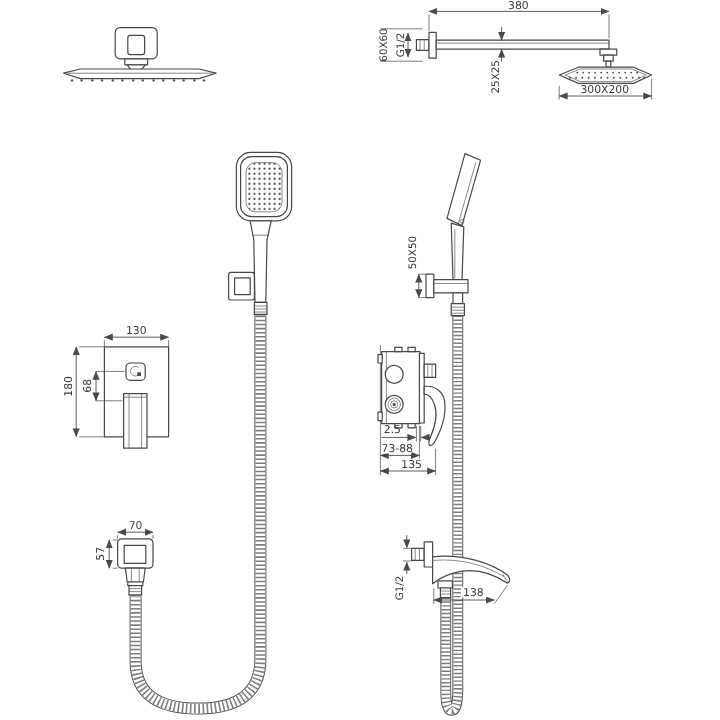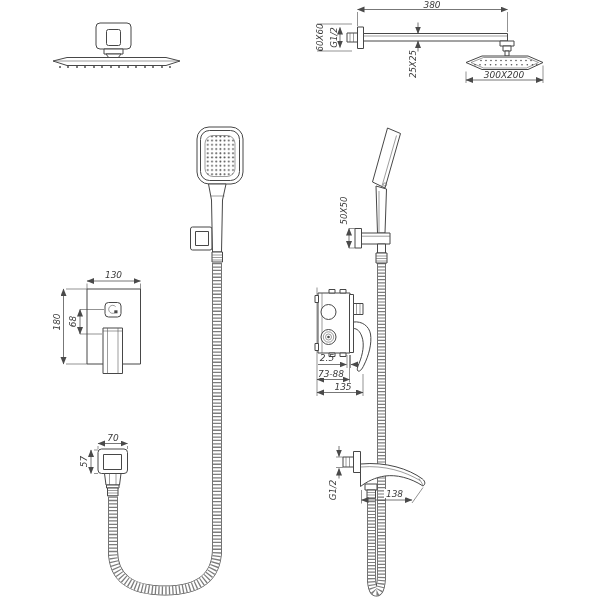--- a/index.html
+++ b/index.html
@@ -1,16 +1,16 @@
 <!DOCTYPE html>
 <html><head>
 <meta charset="utf-8">
 <style>
   html,body{margin:0;padding:0;background:#fff;}
-  #stage{width:600px;height:600px;background:#fff;position:relative;overflow:hidden;font-style:italic;}
+  #stage{width:600px;height:600px;background:#fff;position:relative;overflow:hidden;}
   svg{display:block;}
   text{font-family:"DejaVu Sans","Liberation Sans",sans-serif;font-size:9px;fill:#3a3a3a;}
   .vtxt{font-size:8.6px;}
   .fw{fill:#ffffff;stroke:#474747;stroke-width:1;stroke-linejoin:round;}
   .thin{fill:none;stroke:#5a5a5a;stroke-width:0.6;}
   .dim{fill:none;stroke:#4a4a4a;stroke-width:0.75;}
   .ext{fill:none;stroke:#4a4a4a;stroke-width:0.6;}
   .hoseO{fill:none;stroke:#4f4f4f;stroke-width:10;}
   .hoseW{fill:none;stroke:#ffffff;stroke-width:8.4;}
   .hoseR{fill:none;stroke:#7d7d7d;stroke-width:8.4;stroke-dasharray:1.3 2.1;}

